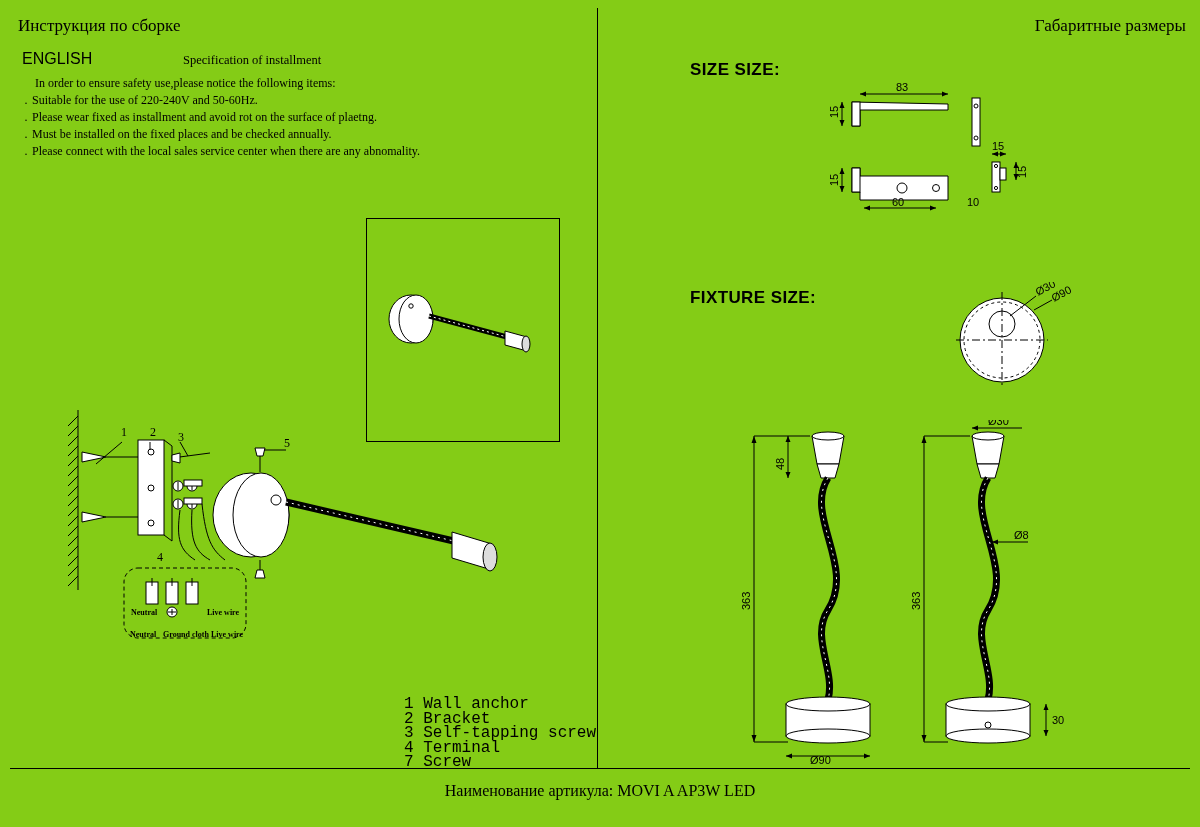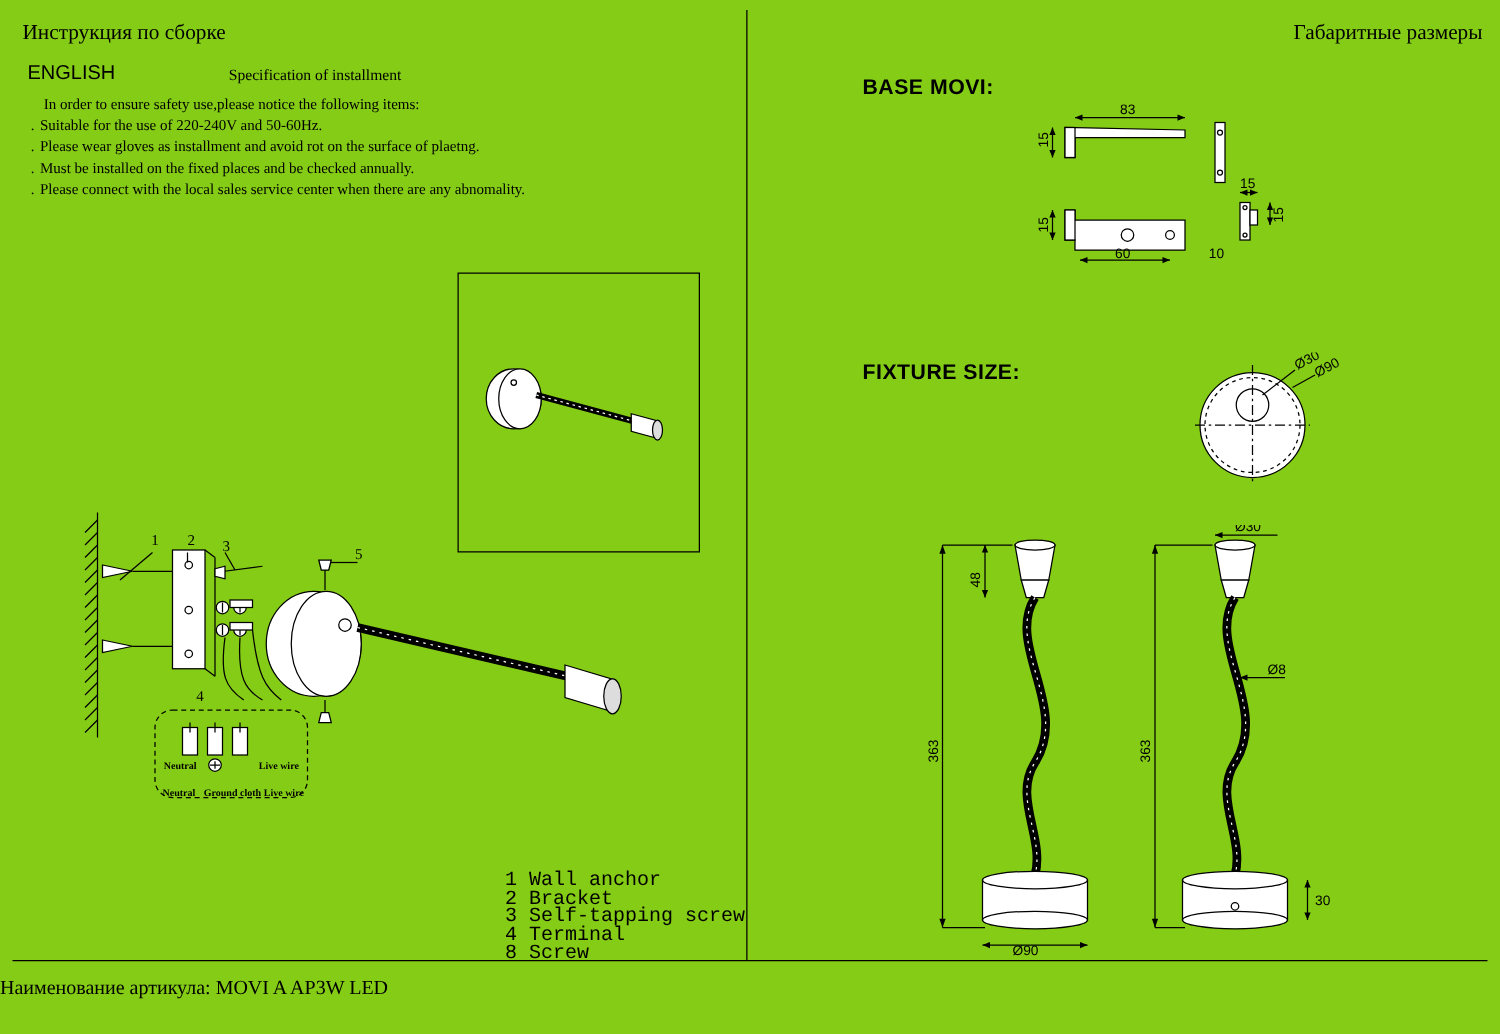--- a/index.html
+++ b/index.html
@@ -46,21 +46,21 @@
     right: 14px;
     top: 16px;
     font-size: 17px;
     font-family: "Liberation Serif", serif;
   }
   .footer {
     position: absolute;
     left: 0;
     top: 782px;
     width: 1200px;
-    text-align: left;
+    text-align: center;
     font-size: 16px;
   }
   .english-head {
     position: absolute;
     left: 22px;
     top: 50px;
     font-size: 16px;
     font-family: Liberation Sans, sans-serif;
   }
   .spec-head {
@@ -140,21 +140,21 @@
 
   <div class="title-left">Инструкция по сборке</div>
   <div class="title-right">Габаритные размеры</div>
 
   <div class="english-head">ENGLISH</div>
   <div class="spec-head">Specification of installment</div>
   <div class="spec-intro">In order to ensure safety use,please notice the following items:</div>
 
   <div class="spec-list">
     <div class="li"><span class="bullet">.</span><span>Suitable for the use of 220-240V and 50-60Hz.</span></div>
-    <div class="li"><span class="bullet">.</span><span>Please wear gloves as installment and avoid rot on the surface of plaetng.</span></div>
+    <div class="li"><span class="bullet">.</span><span>Please wear fixed as installment and avoid rot on the surface of plaetng.</span></div>
     <div class="li"><span class="bullet">.</span><span>Must be installed on the fixed places and be checked annually.</span></div>
     <div class="li"><span class="bullet">.</span><span>Please connect with the local sales service center when there are any abnomality.</span></div>
   </div>
 
   <div class="inset-box">
     <svg width="190" height="220" viewBox="0 0 190 220">
 
       <ellipse cx="44" cy="100" rx="22" ry="24" class="ln thin fillw"></ellipse>
       <ellipse cx="49" cy="100" rx="17" ry="24" class="ln thin fillw"></ellipse>
       <circle cx="44" cy="87" r="2.2" class="ln thin"></circle>
@@ -275,24 +275,24 @@
   <div style="position:absolute;left:207px;top:608px;font-size:8px;font-weight:bold;">Live wire</div>
   <div style="position:absolute;left:130px;top:630px;font-size:8px;font-weight:bold;">Neutral</div>
   <div style="position:absolute;left:163px;top:630px;font-size:8px;font-weight:bold;">Ground cloth</div>
   <div style="position:absolute;left:211px;top:630px;font-size:8px;font-weight:bold;">Live wire</div>
 
   <div class="parts-list">
     <div>1 Wall anchor</div>
     <div>2 Bracket</div>
     <div>3 Self-tapping screw</div>
     <div>4 Terminal</div>
-    <div>8 Screw</div>
+    <div>7 Screw</div>
   </div>
 
-  <div class="sec-label base-size-label">BASE MOVI:</div>
+  <div class="sec-label base-size-label">SIZE SIZE:</div>
   <div class="sec-label fixture-size-label">FIXTURE SIZE:</div>
 
   <svg style="position:absolute;left:820px;top:80px;" width="240" height="160" viewBox="0 0 240 160">
 
     <path d="M32,22 L32,46 L40,46 L40,30 L128,30 L128,24 L32,22 Z" class="ln thin fillw"></path>
     <rect x="32" y="22" width="8" height="24" class="ln thin fillw"></rect>
 
     <line x1="40" y1="14" x2="128" y2="14" class="ln thin"></line>
     <path d="M40,14 l6,-2.5 v5 z" class="fillk"></path>
     <path d="M128,14 l-6,-2.5 v5 z" class="fillk"></path>

